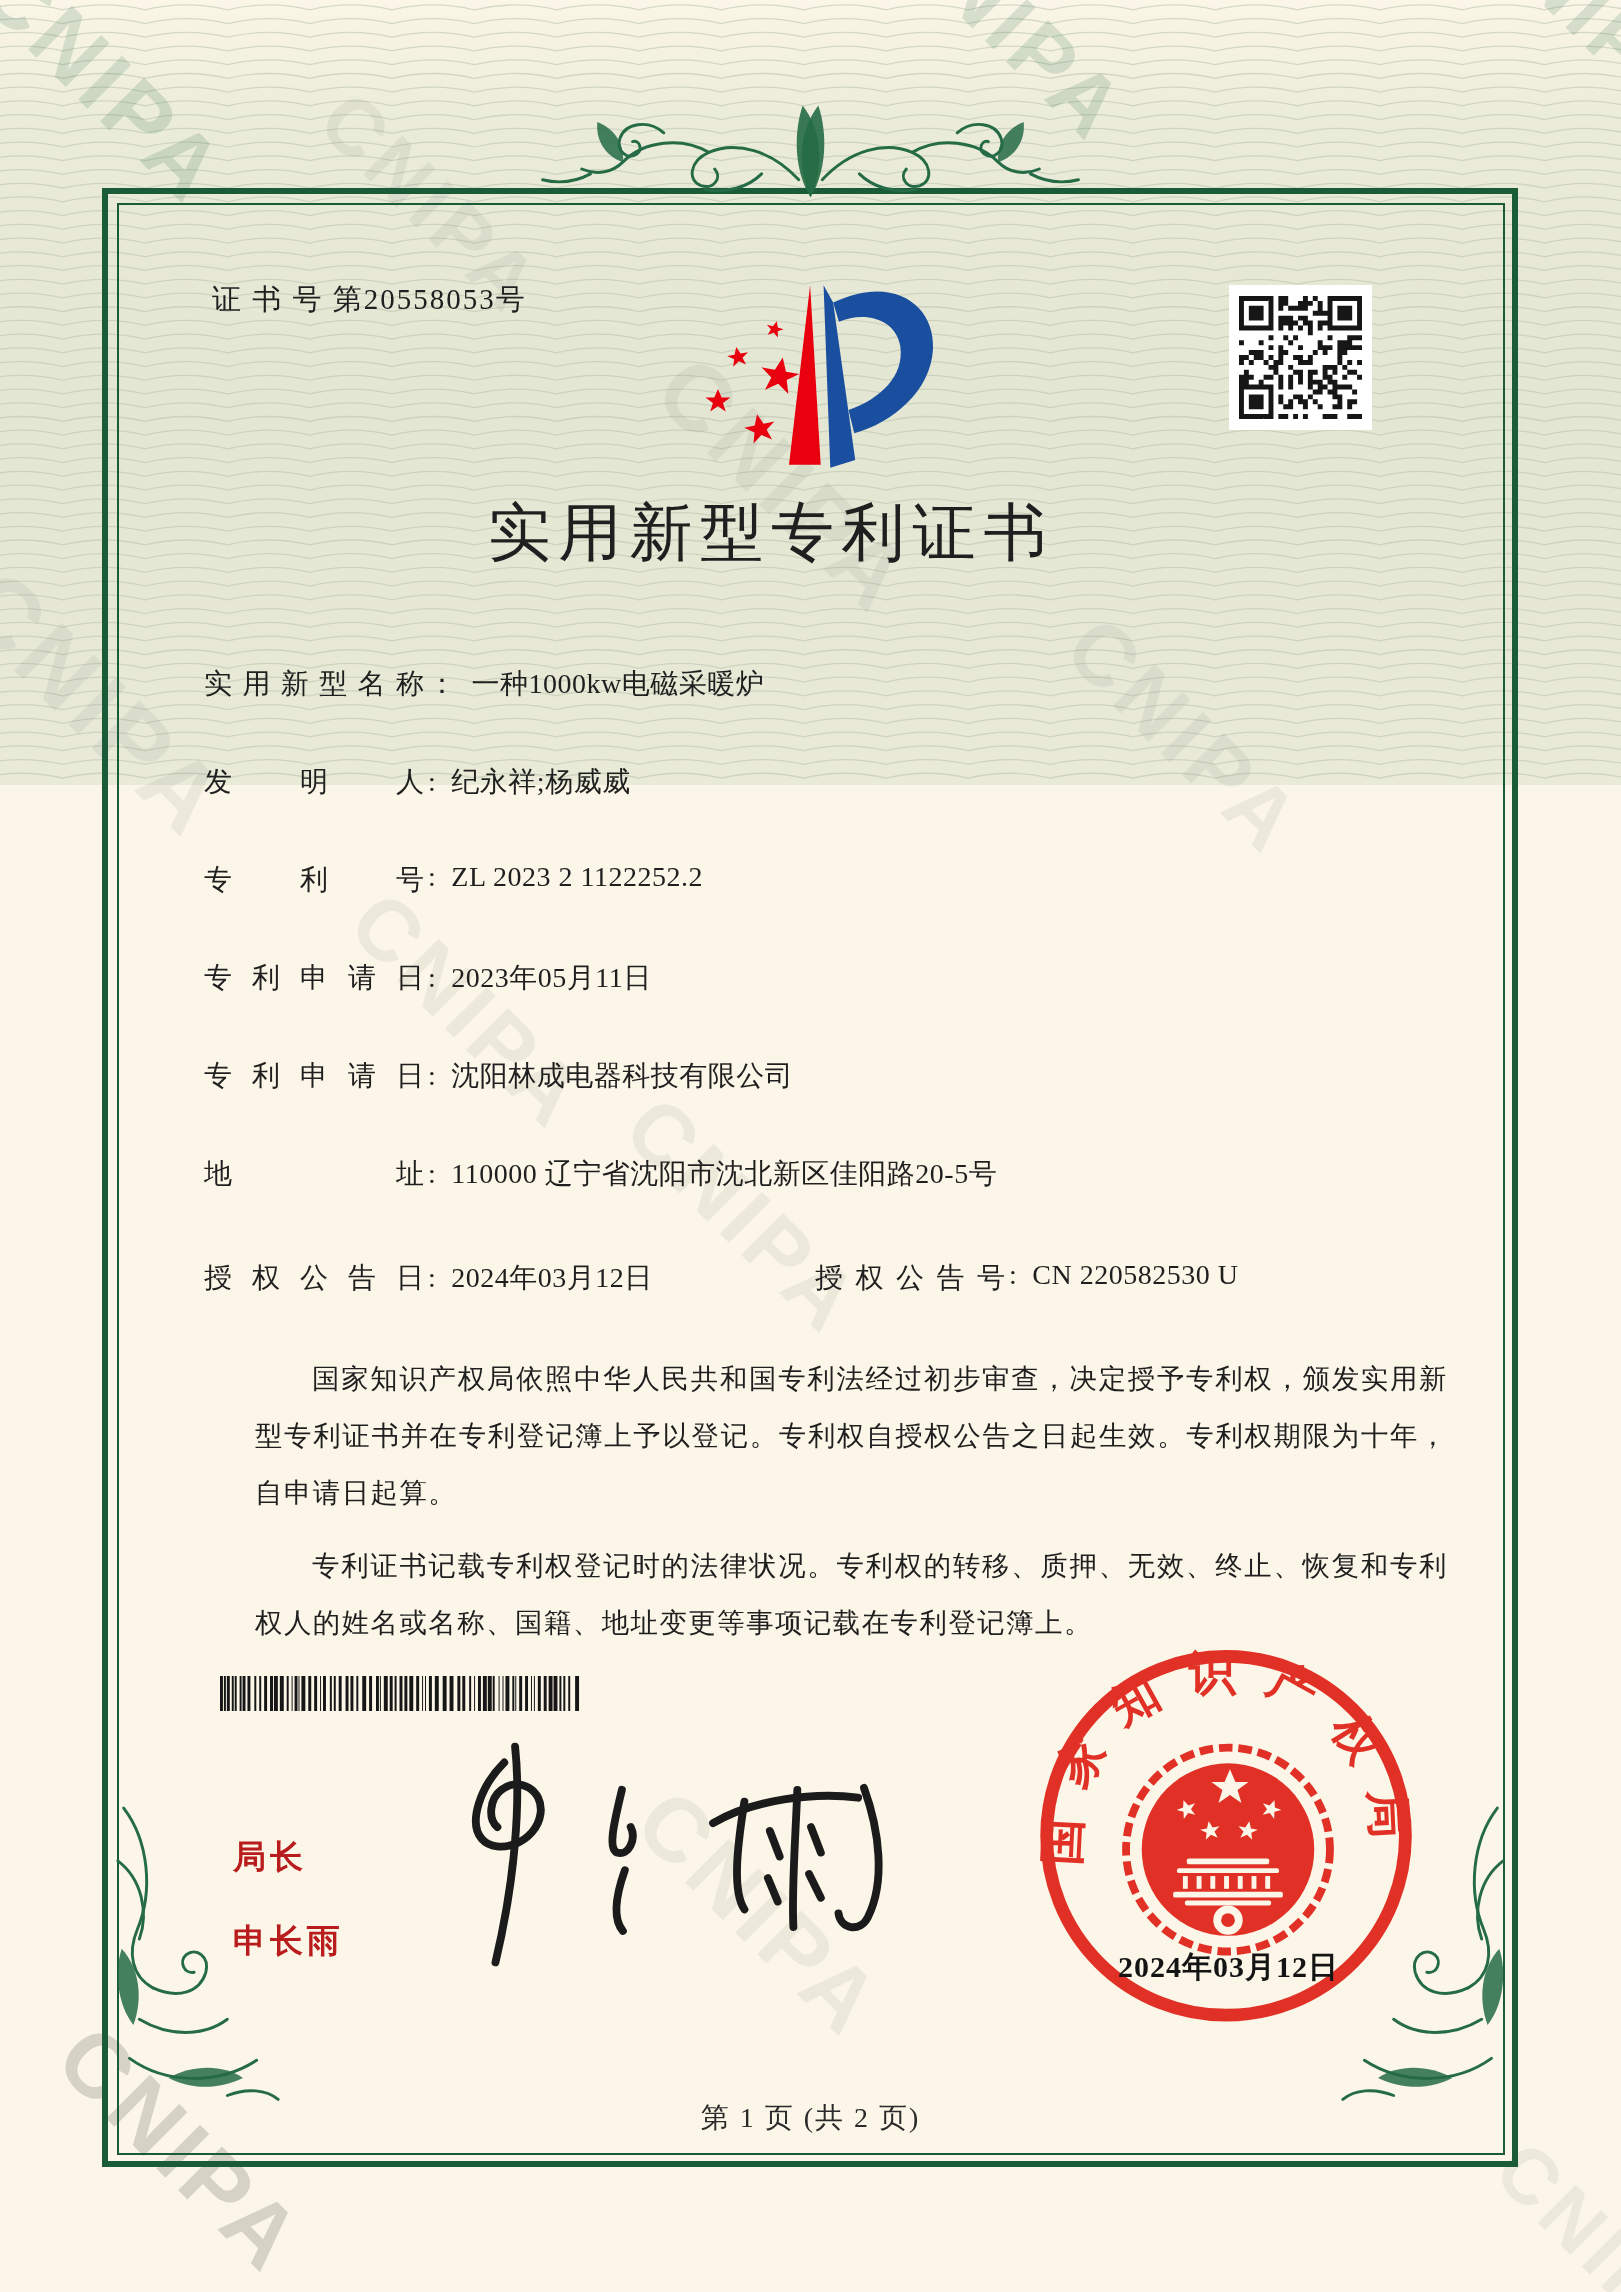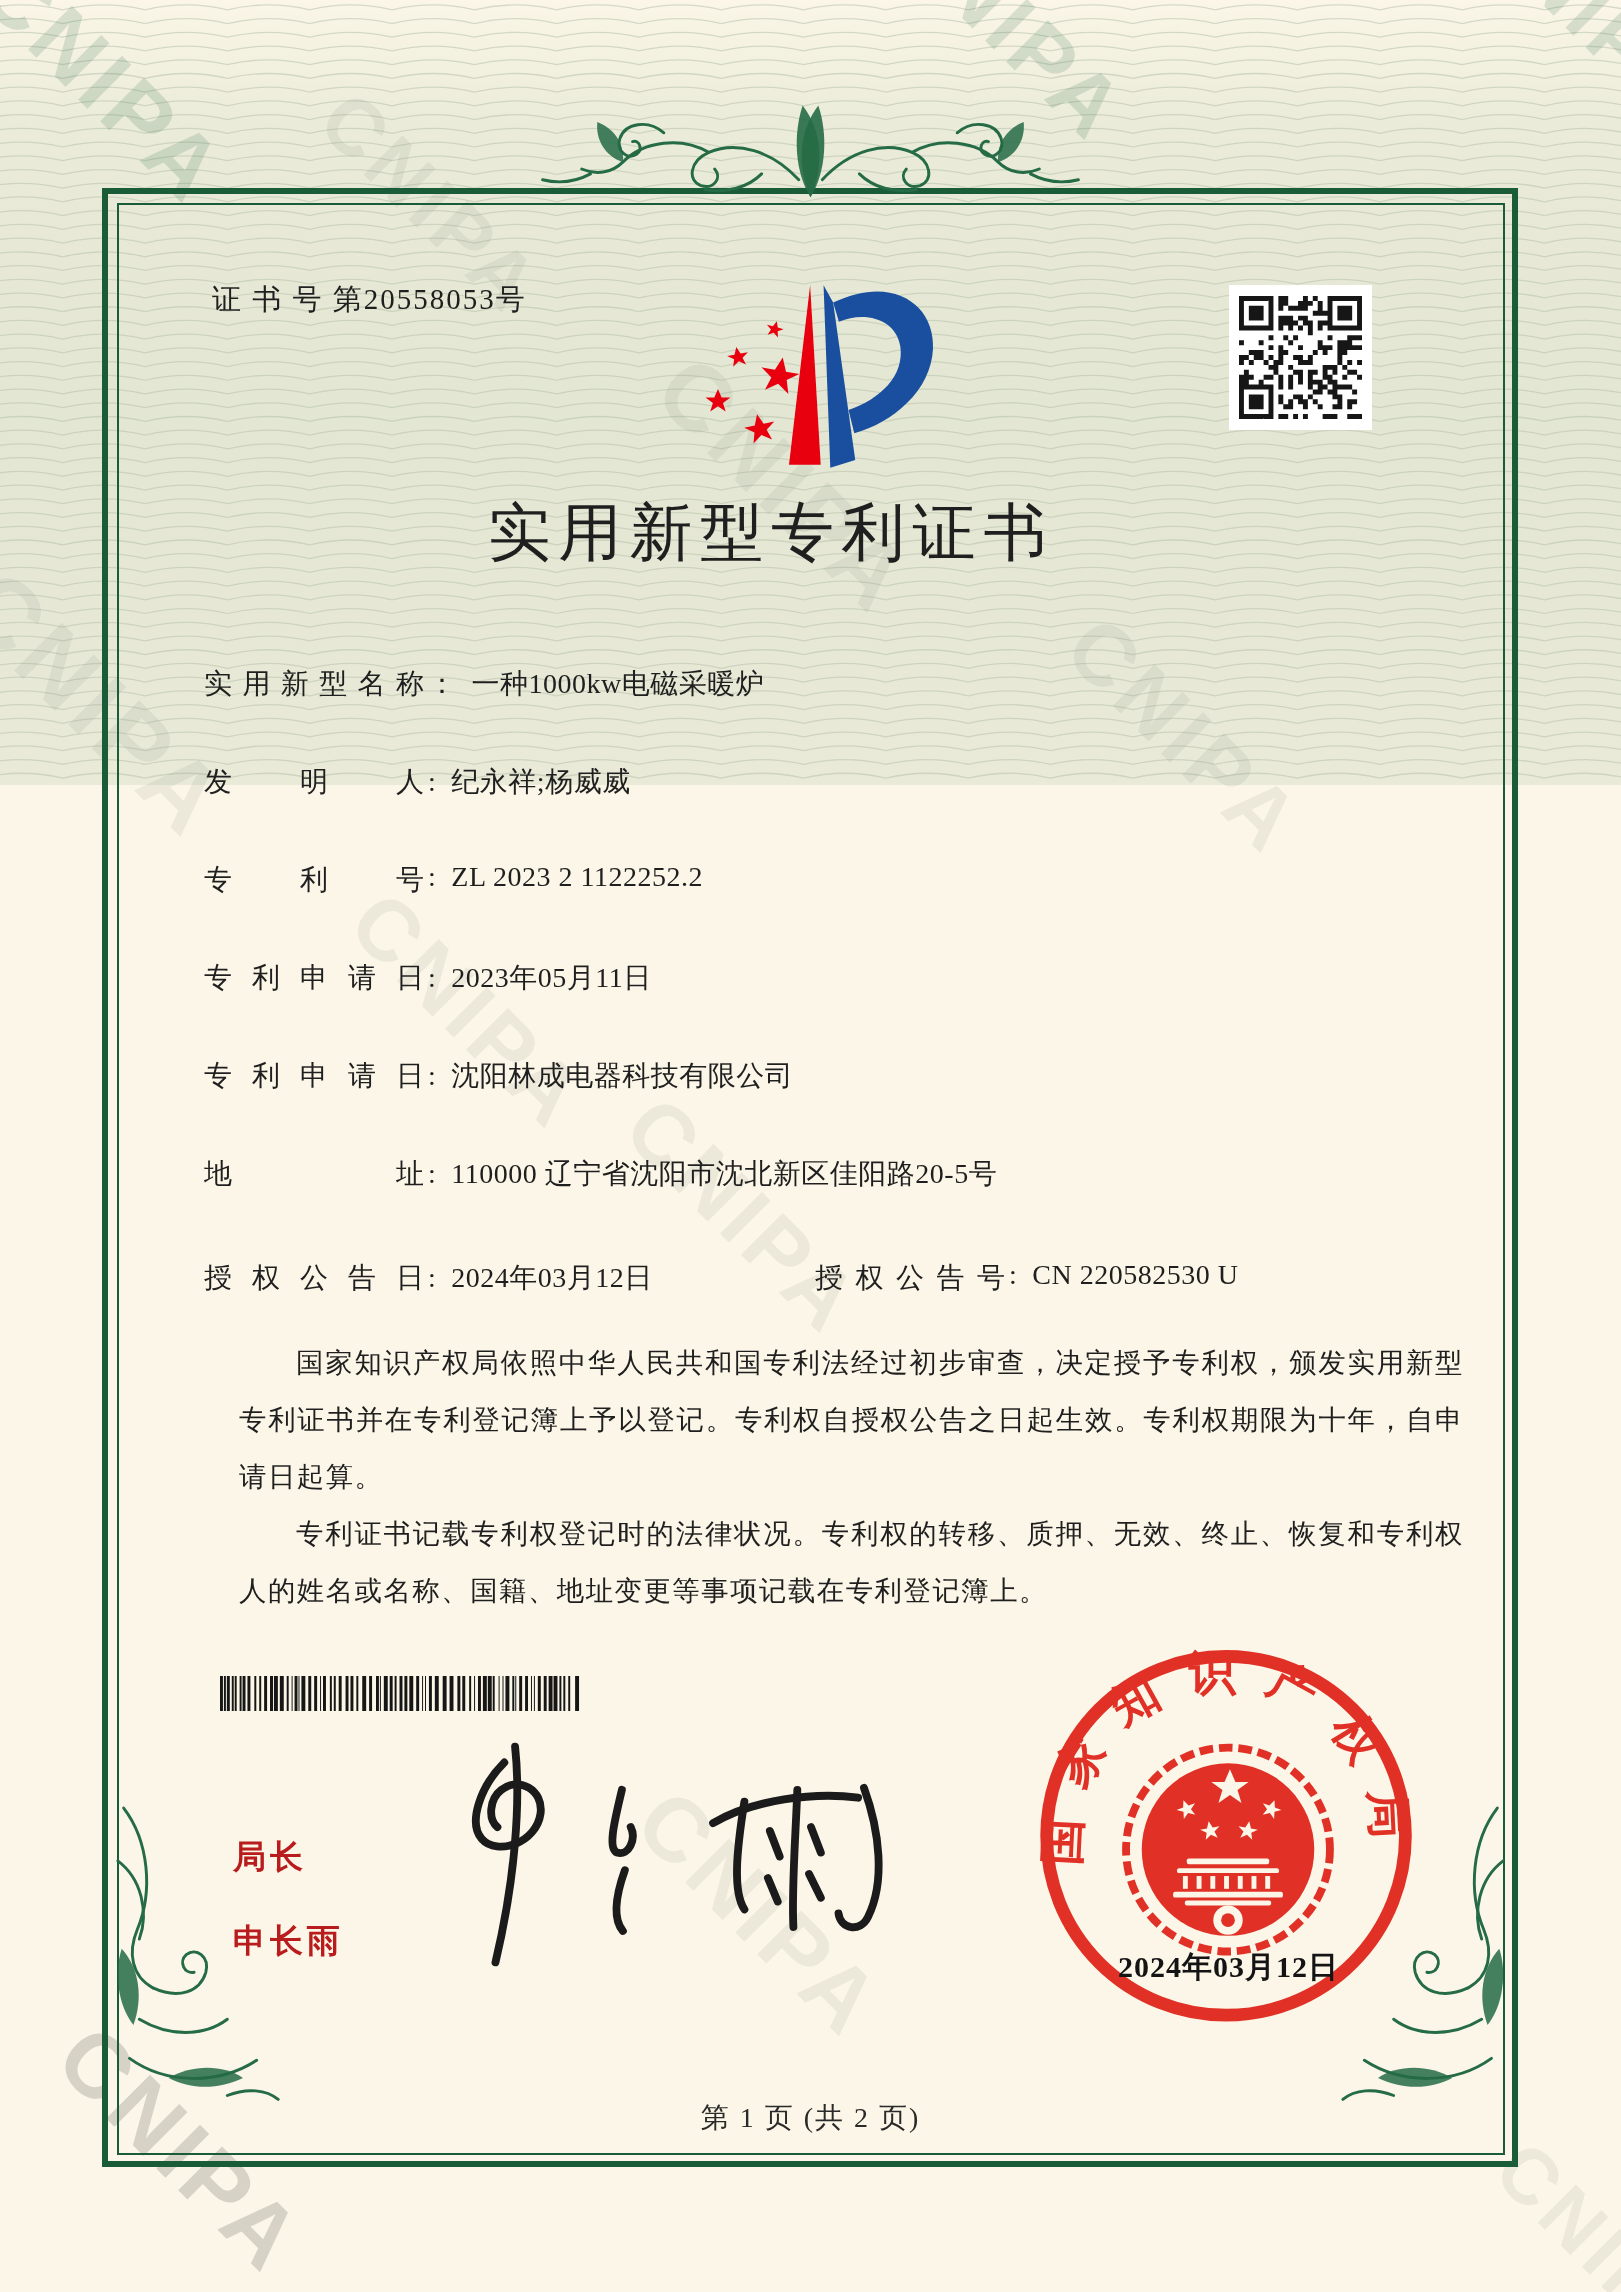--- a/index.html
+++ b/index.html
@@ -33,21 +33,21 @@
     letter-spacing:7.8px;z-index:3;}
   
   .row{left:204px;height:45px;font-size:28px;z-index:3;white-space:nowrap;}
   .lbl{display:inline-block;width:220px;text-align:justify;text-align-last:justify;vertical-align:top;}
   .lbl2{display:inline-block;width:190px;text-align:justify;text-align-last:justify;vertical-align:top;}
   .colon{display:inline-block;margin:0 15.7px 0 3.9px;}
   .val{letter-spacing:0.5px;}
   
   .body-text{left:239px;top:1335px;width:1225px;font-size:27.4px;line-height:57px;
     letter-spacing:1.5px;text-align:justify;z-index:3;}
-  .body-text p{margin:0;text-indent:57px;}
+  .body-text p{margin:16px;text-indent:57px;}
   
   .barcode{left:220px;top:1676px;z-index:3;}
   .officer{left:233px;z-index:3;font-family:Liberation Sans, sans-serif;
     font-weight:bold;font-size:33px;letter-spacing:3.9px;color:#b91c1c;}
   .officer-title{top:1835px;}
   .officer-name{top:1919px;}
   .signature{left:421px;top:1733px;z-index:3;}
   .seal{left:1030px;top:1623px;z-index:3;}
   .seal-date{left:1047px;top:1947px;width:363px;text-align:center;font-size:30px;
     font-weight:bold;letter-spacing:1px;color:#141414;z-index:4;}

